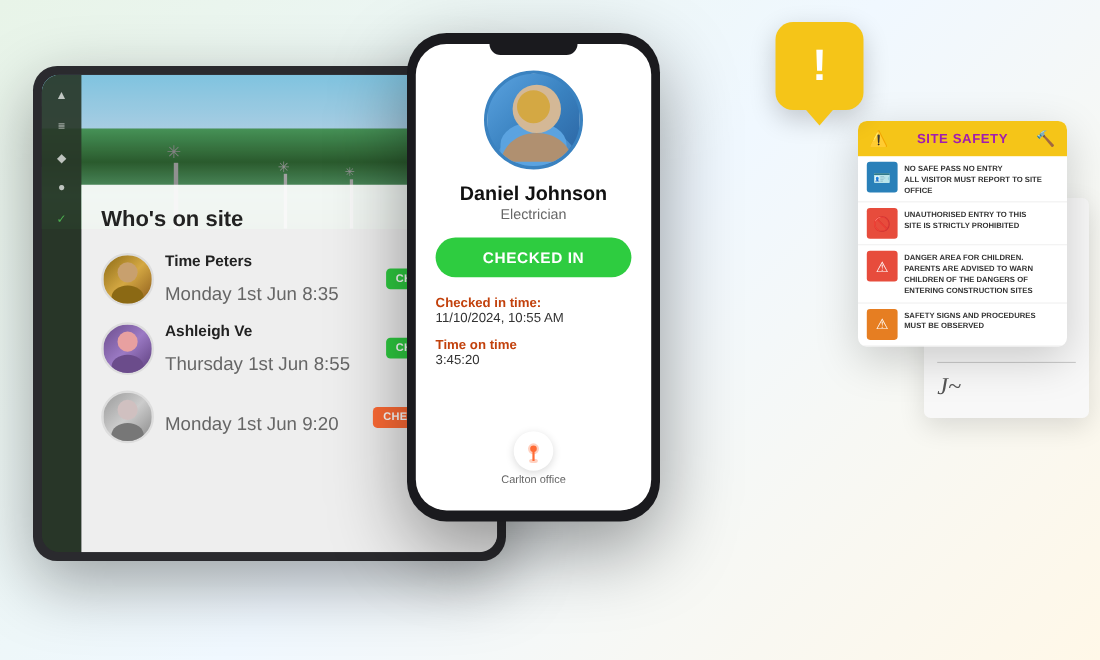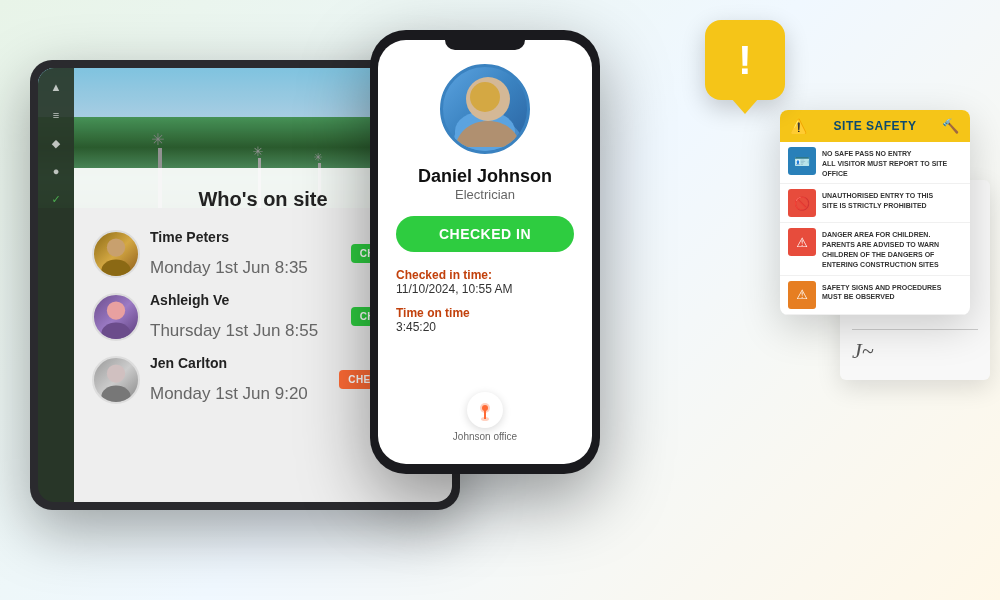--- a/index.html
+++ b/index.html
@@ -97,21 +97,20 @@
       left: 36px;
       right: 0;
       top: 100px;
       bottom: 0;
       background: rgba(255,255,255,0.92);
       border-radius: 0 0 14px 0;
       padding: 20px 18px;
       z-index: 2;
     }
     .whos-on-site-title {
-      text-align: center;
       font-size: 20px;
       font-weight: 700;
       color: #222;
       margin-bottom: 18px;
     }
     .visitor-row {
       display: flex;
       align-items: center;
       margin-bottom: 14px;
       gap: 10px;
@@ -347,21 +346,21 @@
       background: #f5c518;
       padding: 8px 10px;
       display: flex;
       align-items: center;
       gap: 6px;
       justify-content: space-between;
     }
     .safety-header-text {
       font-weight: 800;
       font-size: 12px;
-      color: #0c4a6e;
+      color: #a21caf;
       letter-spacing: 0.5px;
     }
     .safety-warning-icon {
       font-size: 14px;
     }
     .safety-row {
       display: flex;
       align-items: flex-start;
       gap: 6px;
       padding: 5px 8px;
@@ -524,21 +523,20 @@
       </div>
 
       <div class="visitor-row">
         <div class="visitor-avatar female2">
           <svg width="48" height="48" viewBox="0 0 48 48">
             <circle cx="24" cy="17" r="10" fill="#d0c0c0"></circle>
             <ellipse cx="24" cy="42" rx="16" ry="12" fill="#777"></ellipse>
           </svg>
         </div>
         <div class="visitor-info">
-          <div class="visitor-name">Jen Carlton</div>
           <div class="visitor-time">Monday 1st Jun 9:20</div>
         </div>
         <span class="status-badge badge-checkedout">CHECKED OUT</span>
       </div>
     </div>
   </div>
 </div>
 
 <div class="phone">
   <div class="phone-inner">
@@ -566,17 +564,17 @@
 
       <div class="phone-bottom">
         <div class="location-icon">
           <svg width="22" height="22" viewBox="0 0 22 22">
             <circle cx="11" cy="9" r="5" fill="#ff6b35" opacity="0.3"></circle>
             <circle cx="11" cy="9" r="3" fill="#ff6b35"></circle>
             <path d="M11 9 L11 20" stroke="#ff6b35" stroke-width="2"></path>
             <ellipse cx="11" cy="20" rx="4" ry="2" fill="#ff6b35" opacity="0.3"></ellipse>
           </svg>
         </div>
-        <div class="location-label">Johnson office</div>
+        <div class="location-label">Carlton office</div>
       </div>
     </div>
   </div>
 </div>
 
 </body></html>

